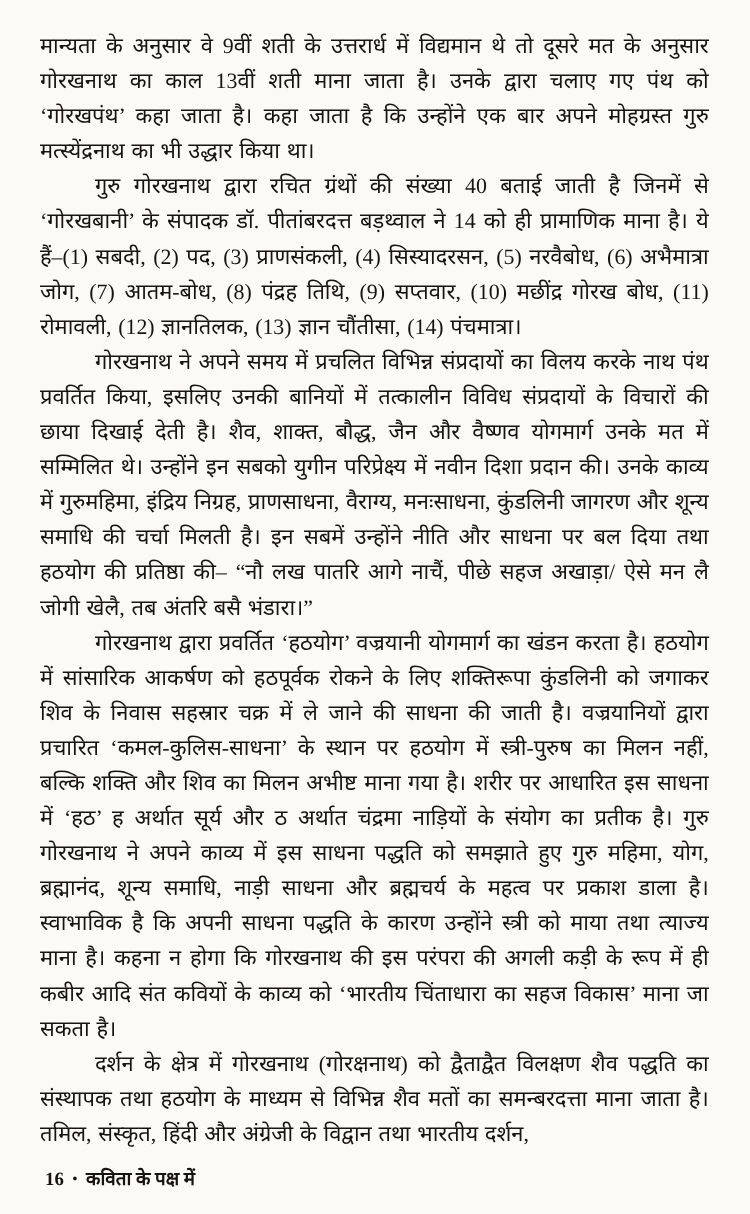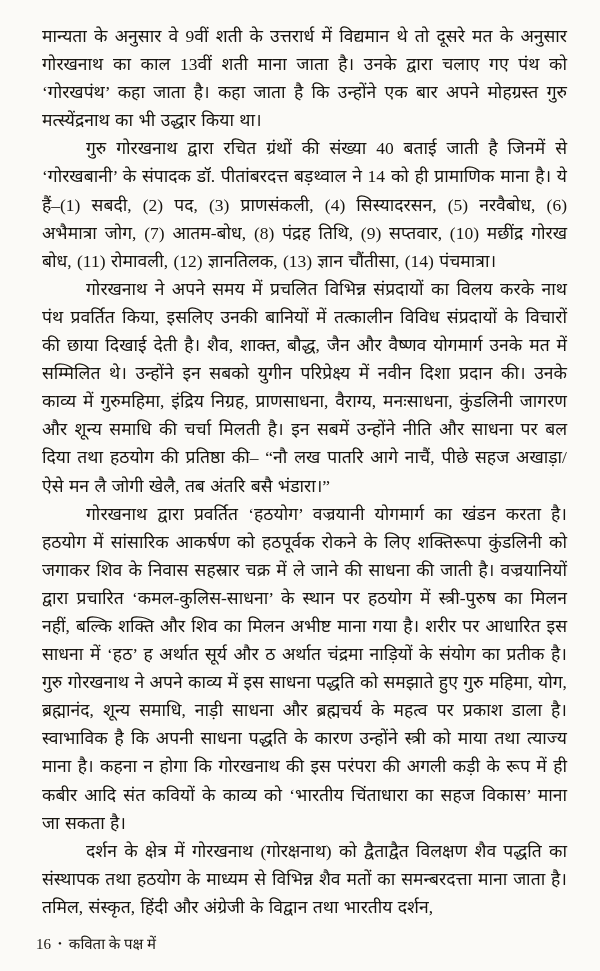--- a/index.html
+++ b/index.html
@@ -12,21 +12,21 @@
     background: #fbfaf7;
     position: relative;
     overflow: hidden;
     font-family: "Liberation Serif", "DejaVu Sans", serif;
     color: #151310;
   }
   .page {
     box-sizing: border-box;
     width: 600px;
     height: 971px;
-    padding: 22px 33px 0 42px;
+    padding: 22px 33px 0 32px;
     position: relative;
   }
   .text-block p {
     margin: 0;
     font-size: 17.5px;
     line-height: 28.1px;
     text-align: justify;
     word-spacing: 1px;
     color: #17140f;
   }
@@ -35,20 +35,21 @@
   }
   .page-footer {
     position: absolute;
     left: 36px;
     bottom: 18px;
     font-size: 15px;
     color: #17140f;
     display: flex;
     align-items: baseline;
     gap: 7px;
+    font-weight: bold;
   }
   .page-footer .sep {
     font-size: 11px;
     position: relative;
     top: -2px;
   }
 </style>
 </head>
 <body>
 

